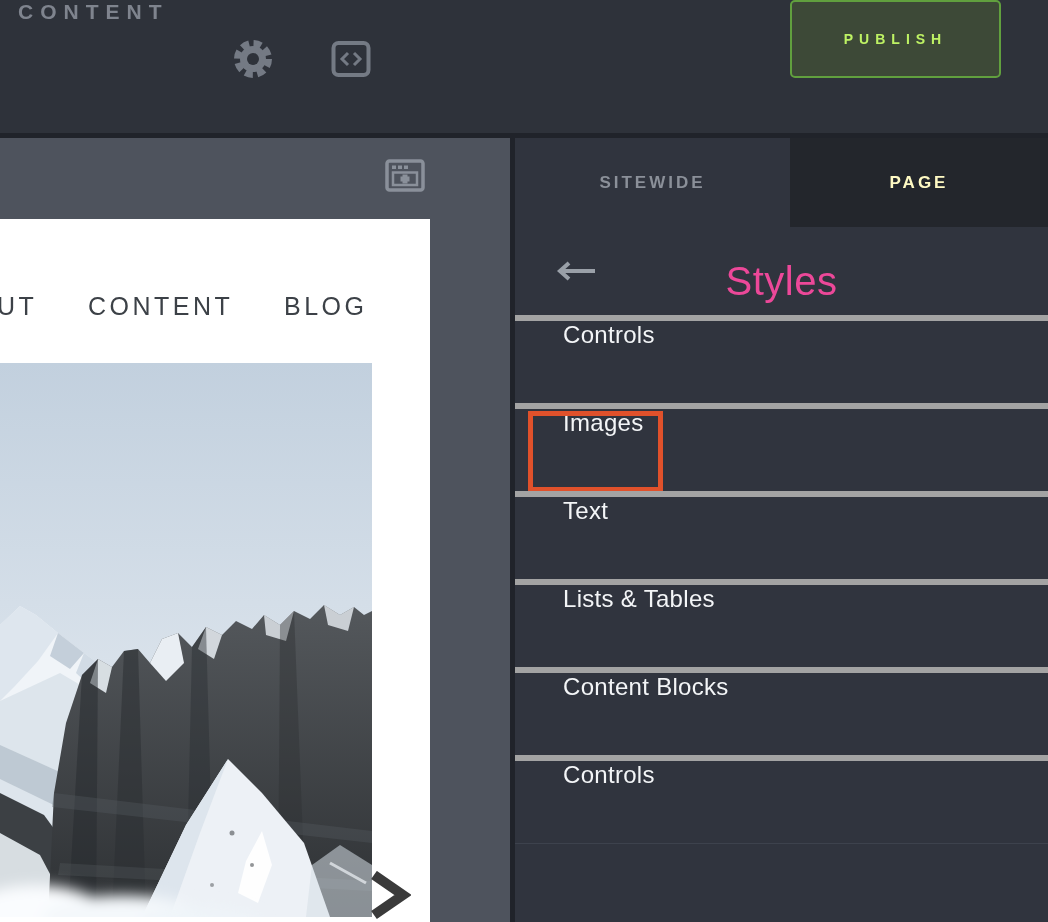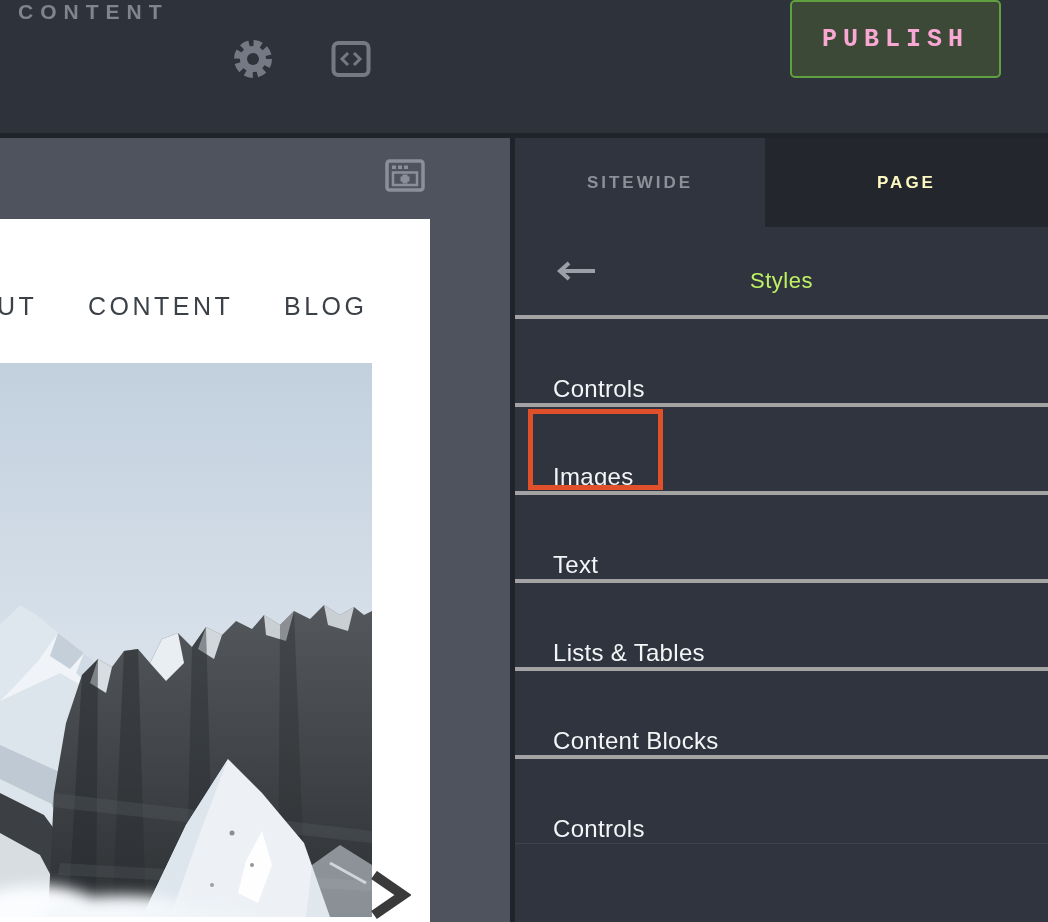--- a/index.html
+++ b/index.html
@@ -17,22 +17,22 @@
   .content-label {
     color:#7f848e; font-size:21px; font-weight:bold; letter-spacing:7px; cursor:pointer;
   }
   .tb-icon { display:inline-flex; align-items:center; justify-content:center; cursor:pointer; }
   .gear-wrap { margin-left:64px; }
   .code-wrap { margin-left:58px; }
   .publish-btn {
     margin-left:auto; width:211px; height:78px;
     background:var(--publish-bg,#3c4a37);
     border:2px solid var(--publish-border,#5f9e3e);
-    border-radius:5px; color:#f9a8d4; font-size:25px; font-weight:bold;
-    letter-spacing:6px; font-family:Liberation Mono, monospace; cursor:pointer;
+    border-radius:5px; color:#bef264; font-size:14px; font-weight:bold;
+    letter-spacing:6px; font-family:Liberation Sans, sans-serif; cursor:pointer;
   }
 
   
   .main { display:flex; height:784px; overflow:hidden; }
 
   
   .canvas { position:relative; flex:0 0 510px; background:var(--canvas-bg,#4e535d); overflow:hidden; }
   .add-window { position:absolute; top:21px; right:85px; cursor:pointer; }
   .page { position:absolute; left:0; top:81px; width:430px; height:710px; background:#ffffff; }
   .site-nav { position:absolute; left:0; top:73px; width:100%; height:32px; }
@@ -42,29 +42,29 @@
   .nav-0 { left:-3px; }
   .nav-1 { left:88px; }
   .nav-2 { left:284px; }
   .hero { position:absolute; left:0; top:144px; width:372px; height:554px; }
   .next-arrow { position:absolute; left:367px; top:652px; width:44px; height:50px; cursor:pointer; }
 
   
   .panel { flex:1 1 auto; background:var(--panel-bg,#30343e); border-left:5px solid #20232a; display:flex; flex-direction:column; }
   .tabs { display:flex; height:89px; flex:0 0 89px; }
   .tab { display:flex; align-items:center; justify-content:center; font-size:17px; font-weight:bold; letter-spacing:3px; cursor:pointer; }
-  .tab-sitewide { width:250px; color:#8b9099; background:transparent; }
+  .tab-sitewide { width:275px; color:#8b9099; background:transparent; }
   .tab-page { flex:1; color:#fef9c3; background:var(--inactive-tab-bg,#23262c); }
   .panel-header { position:relative; height:88px; flex:0 0 88px; display:flex; align-items:center; justify-content:center; }
   .back-arrow { position:absolute; left:38px; top:50%; transform:translateY(-50%); cursor:pointer; display:flex; }
-  .panel-title { color:#bef264; font-size:22px; font-weight:400; letter-spacing:0.5px;margin-top:20px; }
+  .panel-title { color:#ec4899; font-size:40px; font-weight:400; letter-spacing:0.5px;margin-top:20px; }
   .style-list { flex:1; }
   .style-row {
-    position:relative; height:88px; border-top:4px solid #a3a3a3;
-    display:flex; align-items:flex-end; padding-left:38px; cursor:pointer;
+    position:relative; height:88px; border-top:6px solid #a3a3a3;
+    display:flex; align-items:flex-start; padding-left:48px; cursor:pointer;
   }
   .style-row .label { color:#f3f5f7; font-size:24px; font-weight:400; letter-spacing:0.3px; }
   .list-end { border-top:1px solid #3d424d; height:73px; }
   .highlight-box {
     position:absolute; left:13px; top:2px; width:135px; height:81px;
     border:5px solid var(--highlight,#e0512b); pointer-events:none;
   }
 </style>
 </head>
 <body>

